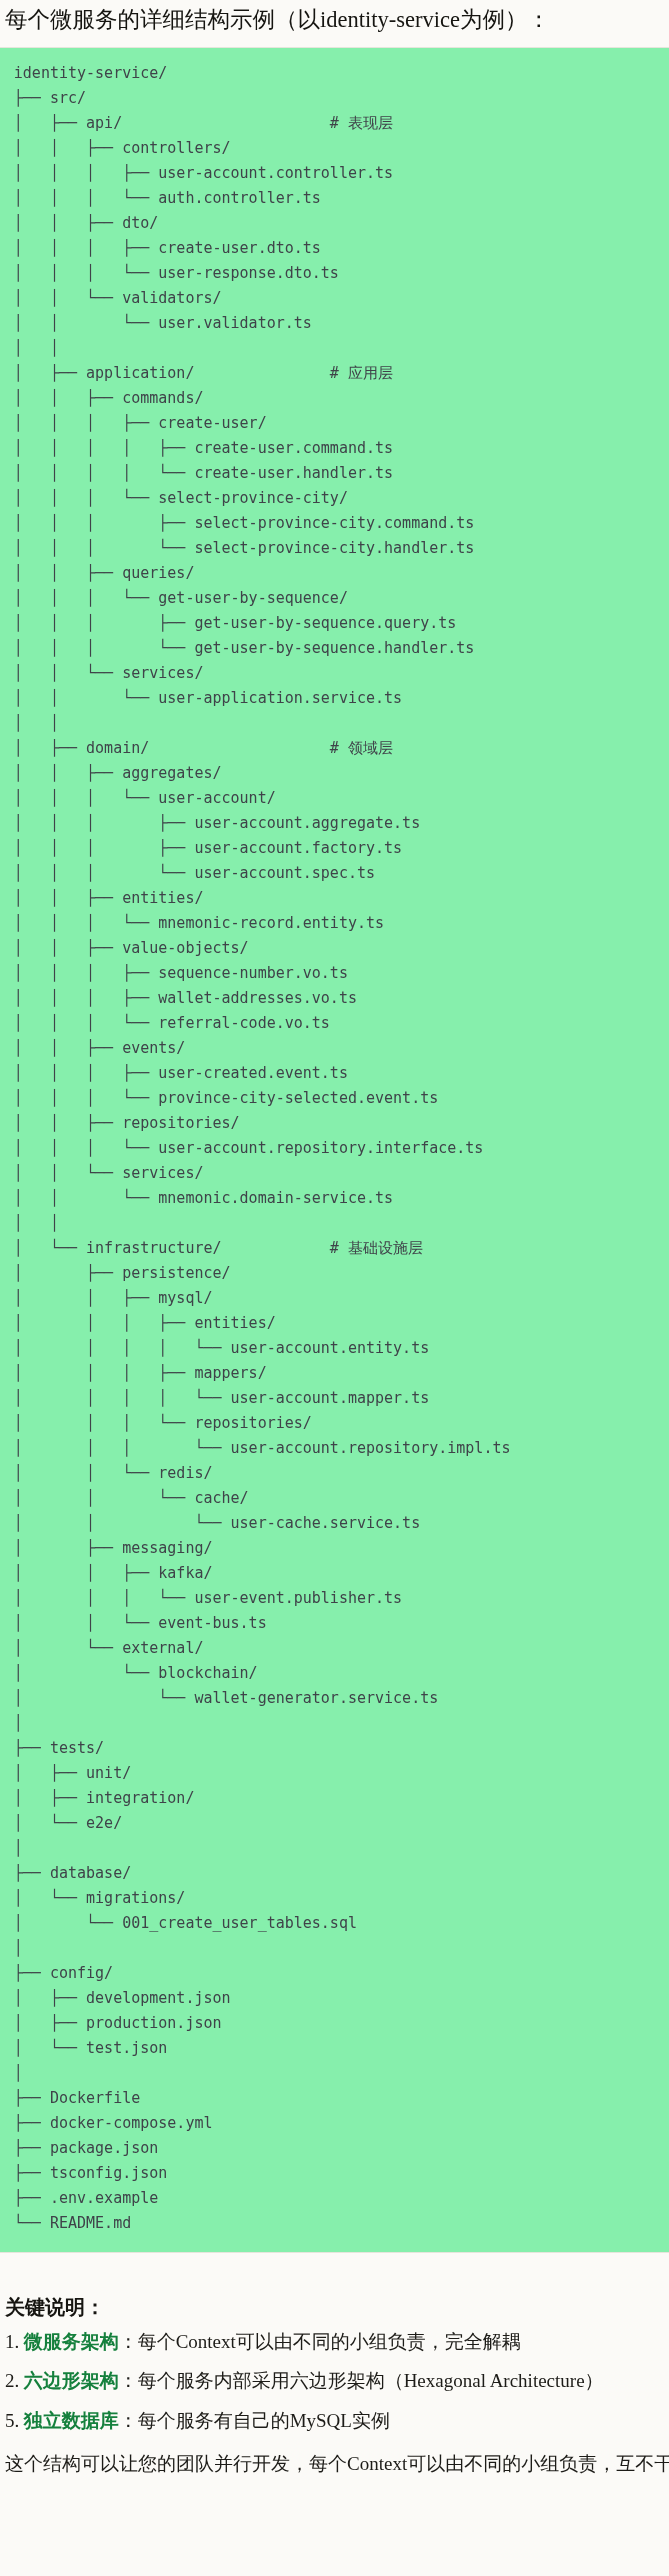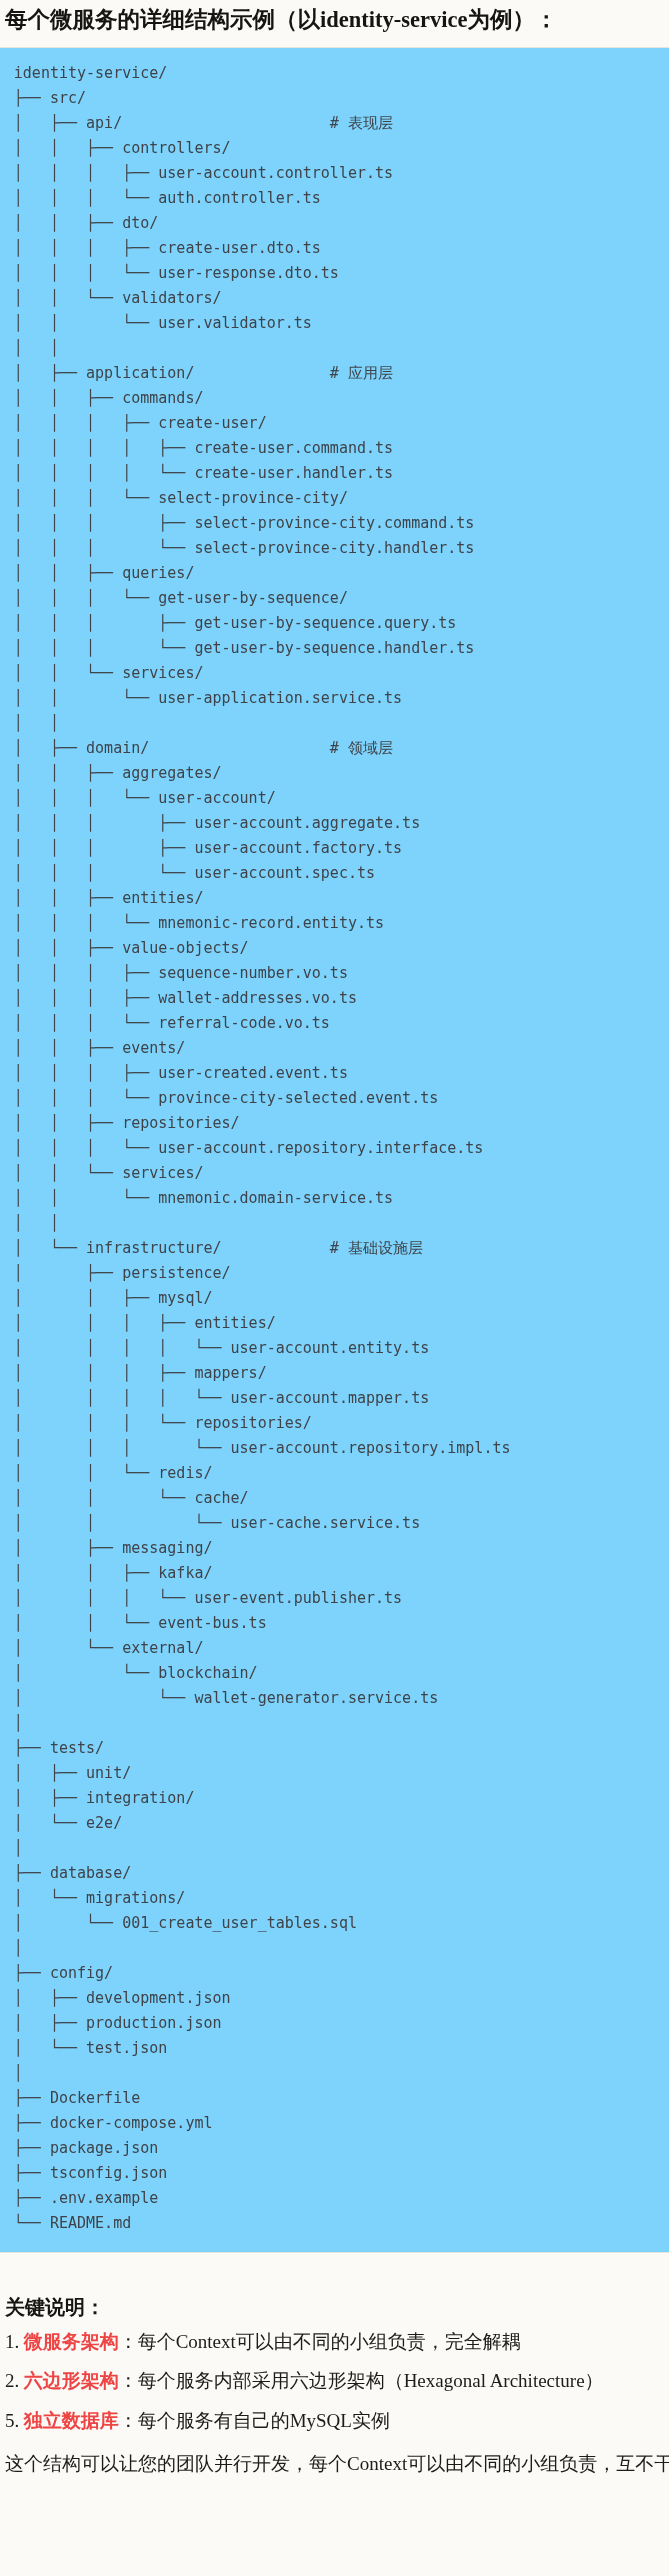--- a/index.html
+++ b/index.html
@@ -8,25 +8,25 @@
     background: #FBFAF7;
     color: #1D1C18;
     font-family: "Liberation Serif", "DejaVu Sans", serif;
     overflow-x: hidden;
   }
   .title {
     margin: 0;
     padding: 6.3px 7.5px 13.8px 5px;
     font-size: 22.5px;
     line-height: 1.2;
-    font-weight: bold;
+    font-weight: normal;
     color: #161511;
   }
   .code-block {
-    background: #7dd3fc;
+    background: #86efac;
     border-top: 0.6px solid #E6E5DC;
     border-bottom: 0.6px solid #E6E5DC;
     padding: 12.5px 13.8px 16.3px 13.8px;
   }
   .tree {
     margin: 0;
     font-family: "DejaVu Sans Mono", monospace;
     font-size: 15px;
     line-height: 25px;
     color: #3F4349;
@@ -39,21 +39,21 @@
     font-weight: bold;
     color: #161511;
   }
   .note-item {
     margin: 0 0 17px 0;
     font-size: 19px;
     line-height: 1.18;
     white-space: nowrap;
   }
   .note-item .num { margin-right: 4.4px; }
-  .note-item strong { color: #ef4444; }
+  .note-item strong { color: #15803d; }
   .closing {
     margin: 21px 0 0 0;
     font-size: 19px;
     line-height: 1.2;
     white-space: nowrap;
   }
 </style>
 </head>
 <body>
 

